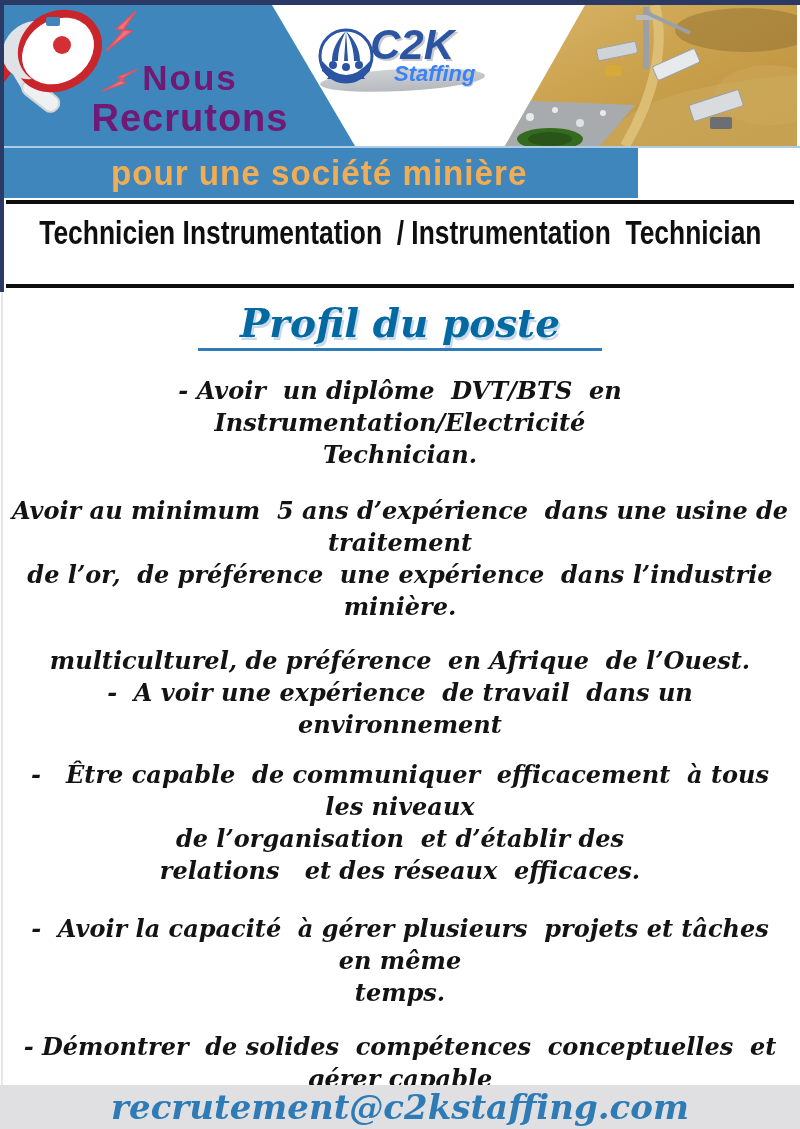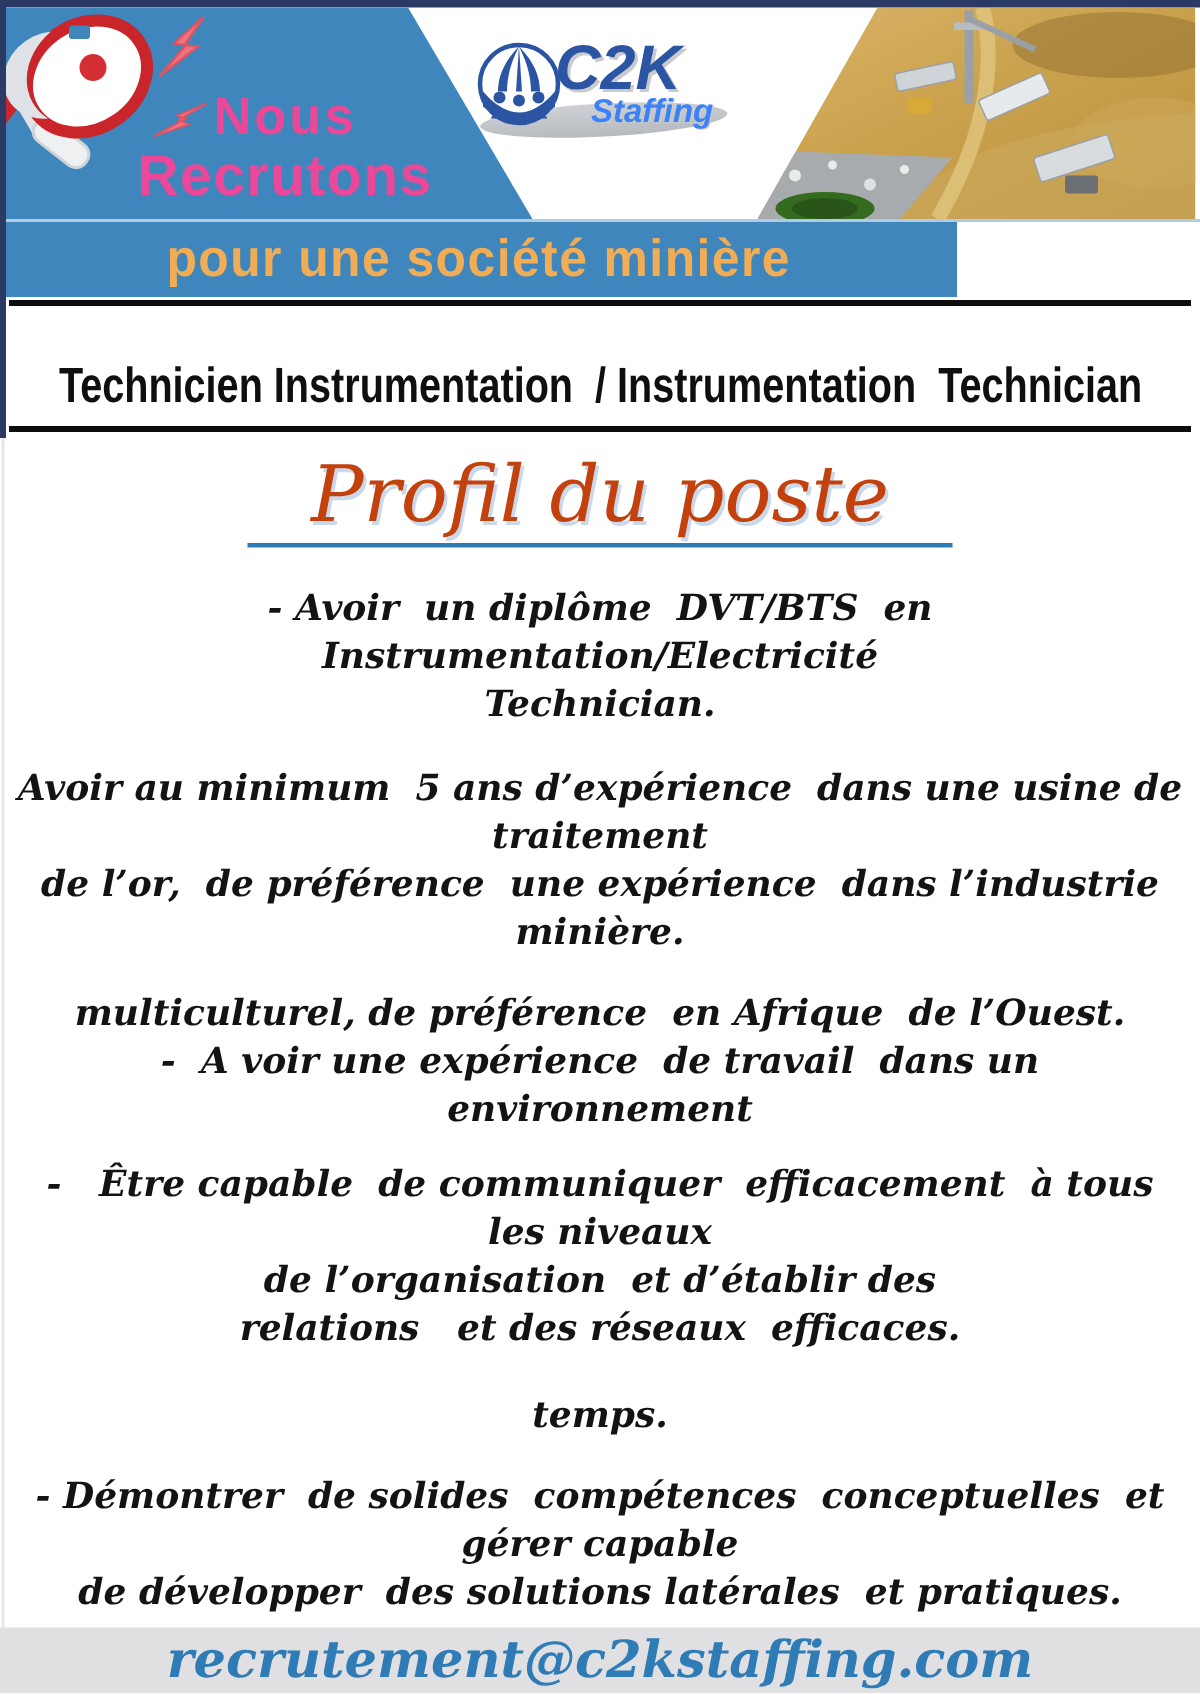--- a/index.html
+++ b/index.html
@@ -20,21 +20,21 @@
     clip-path:polygon(0 0,272px 0,355px 100%,0 100%);
   }
   .header-sep{position:absolute;left:0;top:146px;width:800px;height:2px;background:#aecde4;}
 
   .megaphone{position:absolute;left:-6px;top:-4px;width:130px;height:132px;}
   .bolt-big{position:absolute;left:104px;top:6px;width:42px;height:42px;}
   .bolt-small{position:absolute;left:100px;top:60px;width:40px;height:32px;}
 
   .headline{
     position:absolute;left:55px;top:55px;width:270px;text-align:center;
-    color:#ec4899;font-weight:bold;letter-spacing:2px;line-height:1.0;
+    color:#701a75;font-weight:bold;letter-spacing:2px;line-height:1.0;
   }
   .headline .l1{font-size:35px;}
   .headline .l2{font-size:38px;margin-top:4px;letter-spacing:1px;}
 
   .logo{position:absolute;left:318px;top:20px;width:185px;height:72px;}
   .logo .swoosh{
     position:absolute;left:2px;top:44px;width:165px;height:22px;border-radius:50%;
     background:linear-gradient(#c6c9cd,#a9adb2);opacity:.85;transform:rotate(-3deg);
   }
   .logo .globe{position:absolute;left:0;top:2px;}
@@ -57,33 +57,33 @@
   .banner-text{
     color:#f1ad56;font-size:35px;font-weight:bold;letter-spacing:1px;
     transform:scaleX(.95);white-space:pre;
   }
 
   .hr{position:absolute;left:6px;width:788px;height:4px;background:#0d0d0d;}
   .hr1{top:200px;} .hr2{top:284px;}
 
   .job-title-band{
     position:absolute;left:0;top:204px;width:800px;height:80px;
-    display:flex;align-items:flex-start;justify-content:center;margin-top:24px;
+    display:flex;align-items:flex-start;justify-content:center;
   }
   .job-title{
     margin-top:10px;color:#0f0f0f;font-weight:bold;font-size:33px;white-space:pre;
     transform:scaleX(.80);transform-origin:center;letter-spacing:0;
   }
 
   
   .body{position:absolute;left:0;top:288px;width:800px;}
   .script{font-family:"DejaVu Serif","Liberation Serif",serif;font-style:italic;}
   .section-heading-wrap{text-align:center;margin-top:12px;margin-bottom:24px;}
   .section-heading{
-    display:inline-block;font-size:52px;font-weight:normal;color:#c2410c;
+    display:inline-block;font-size:39px;font-weight:bold;color:#0369a1;
     padding:0 42px 2px 42px;border-bottom:3px solid #2e7bb6;
     text-shadow:2px 3px 0 rgba(120,160,205,.40);
   }
   .bullet{
     width:784px;margin:0 auto 24px auto;text-align:center;
     color:#131313;font-size:24px;font-weight:bold;line-height:32px;
   }
   .bullet .line{white-space:pre-wrap;}
   .bullet:nth-of-type(3){margin-bottom:22px;}
   .bullet:nth-of-type(4){margin-bottom:18px;}
@@ -216,20 +216,21 @@
     <div class="bullet script">
       <div class="line">multiculturel, de préférence  en Afrique  de l’Ouest.</div>
       <div class="line">-  A voir une expérience  de travail  dans un environnement</div>
     </div>
     <div class="bullet script">
       <div class="line">-   Être capable  de communiquer  efficacement  à tous les niveaux</div>
       <div class="line">de l’organisation  et d’établir des</div>
       <div class="line">relations   et des réseaux  efficaces.</div>
     </div>
     <div class="bullet script">
+      <div class="line">-  Avoir la capacité  à gérer plusieurs  projets et tâches  en même</div>
       <div class="line">temps.</div>
     </div>
     <div class="bullet script">
       <div class="line">- Démontrer  de solides  compétences  conceptuelles  et gérer capable</div>
       <div class="line">de développer  des solutions latérales  et pratiques.</div>
     </div>
 
   </div>
 
   <div class="footer">

